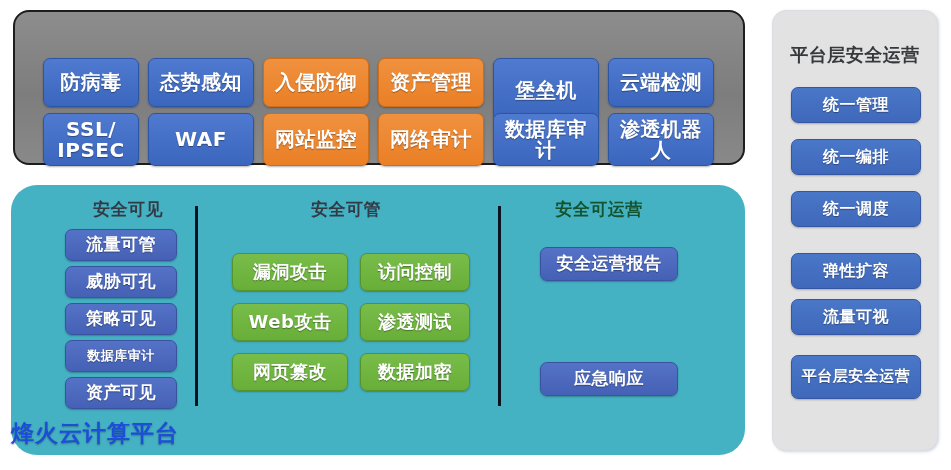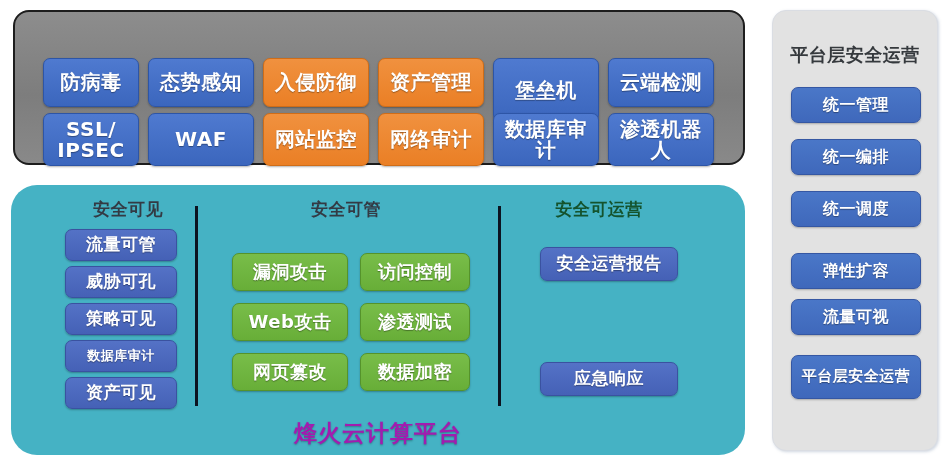--- a/index.html
+++ b/index.html
@@ -101,22 +101,21 @@
   .ops-chip {
     background: linear-gradient(180deg,#5472c6 0%, #4561b6 100%);
     border: 1px solid #3a52a0;
     font-size: 17px;
     box-shadow: 0 1px 2px rgba(0,0,0,.28);
     margin-left: 16px;
   }
   #cloud-title {
     position: absolute;
     left: 0; right: 12px; top: 418px;
-    text-align: center;
-    color: #a21caf;
+    color: #1d4ed8;
     font-size: 23px;
     font-weight: bold;
     letter-spacing: 1px;
     text-shadow: 0 1px 2px rgba(0,0,0,.3);
   }
 
   
   #platform-panel {
     position: absolute;
     left: 772px; top: 10px;

